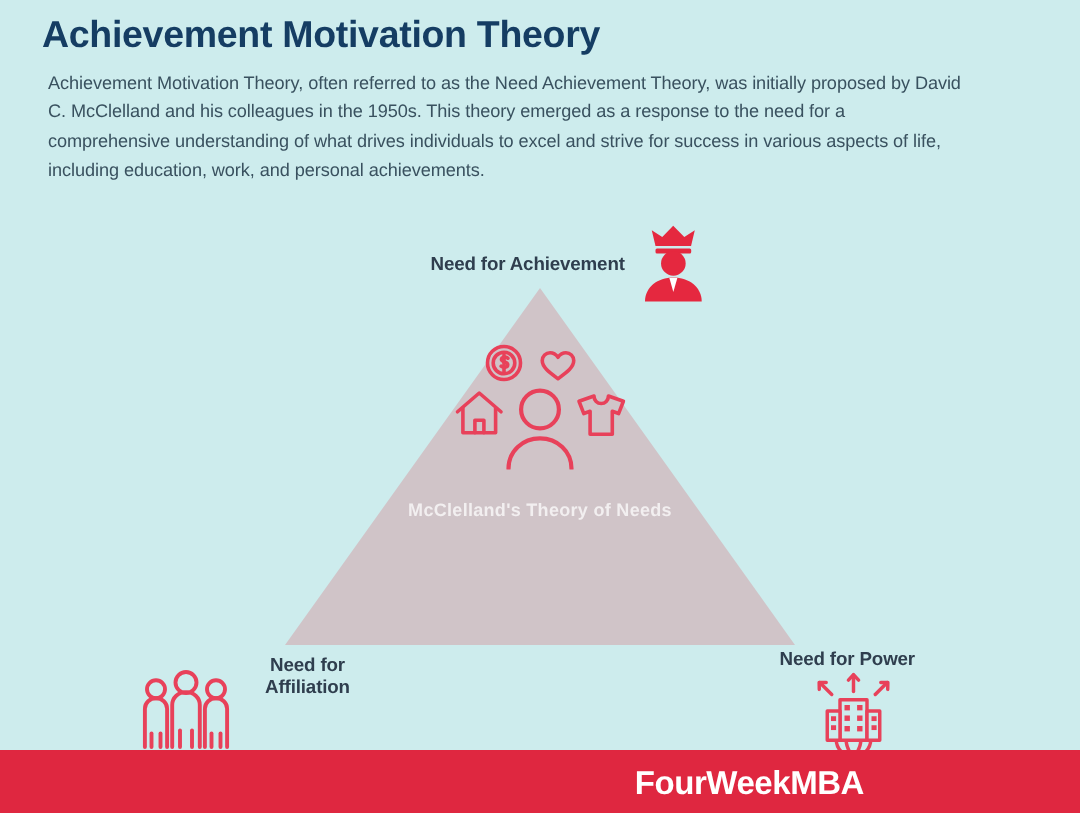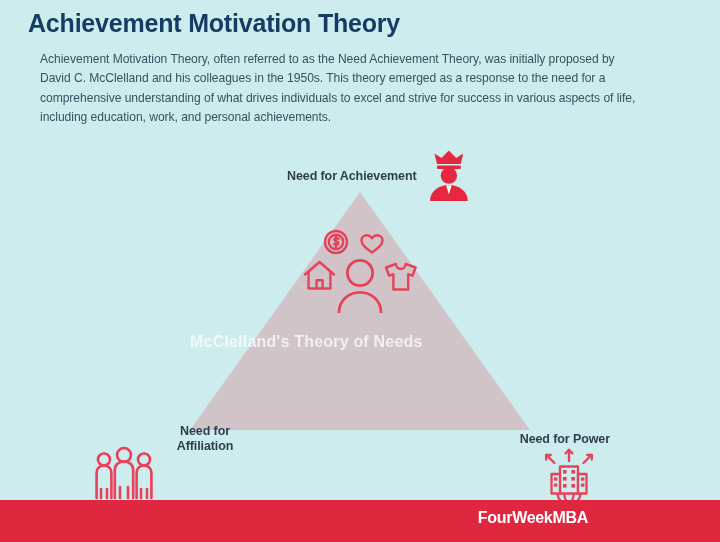--- a/index.html
+++ b/index.html
@@ -33,21 +33,21 @@
     font-weight: bold;
     color: #153d63;
     letter-spacing: -0.2px;
     margin: 0 0 8px 0;
     line-height: 1.1;
   }
   #intro-paragraph {
     font-size: 12.1px;
     color: #39515f;
     line-height: 1.62;
-    margin: 12px;
+    margin: 4px;
     letter-spacing: -0.05px;
   }
 
   
   #pyramid-wrap {
     position: absolute;
     left: 0;
     top: 0;
     width: 720px;
     height: 542px;
@@ -58,21 +58,22 @@
     left: 190px;
     top: 192px;
     width: 340px;
     height: 238px;
   }
   #center-caption {
     position: absolute;
     left: 190px;
     top: 333px;
     width: 340px;
-    font-size: 16px;
+    text-align: center;
+    font-size: 12px;
     font-weight: bold;
     color: rgba(255,255,255,0.72);
     letter-spacing: 0.2px;
   }
   #center-icon-cluster {
     position: absolute;
     left: 300px;
     top: 228px;
     width: 120px;
     height: 85px;
@@ -87,21 +88,21 @@
     line-height: 1.22;
     letter-spacing: -0.1px;
   }
   #label-achievement {
     left: 287px;
     top: 169px;
     width: 140px;
   }
   #label-affiliation {
     left: 140px;
-    top: 424px;
+    top: 436px;
     width: 130px;
     text-align: center;
   }
   #label-power {
     left: 490px;
     top: 432px;
     width: 120px;
     text-align: right;
   }
   #icon-achievement {
@@ -130,23 +131,23 @@
   #footer-bar {
     position: absolute;
     left: 0;
     top: 500px;
     width: 720px;
     height: 42px;
     background: #df2740;
   }
   #brand-text {
     position: absolute;
-    right: 16px;
+    right: 28px;
     top: 509px;
-    font-size: 16px;
+    font-size: 22px;
     font-weight: bold;
     color: #ffffff;
     letter-spacing: -0.3px;
   }
 </style>
 </head>
 <body>
 
 <div id="infographic">
 

